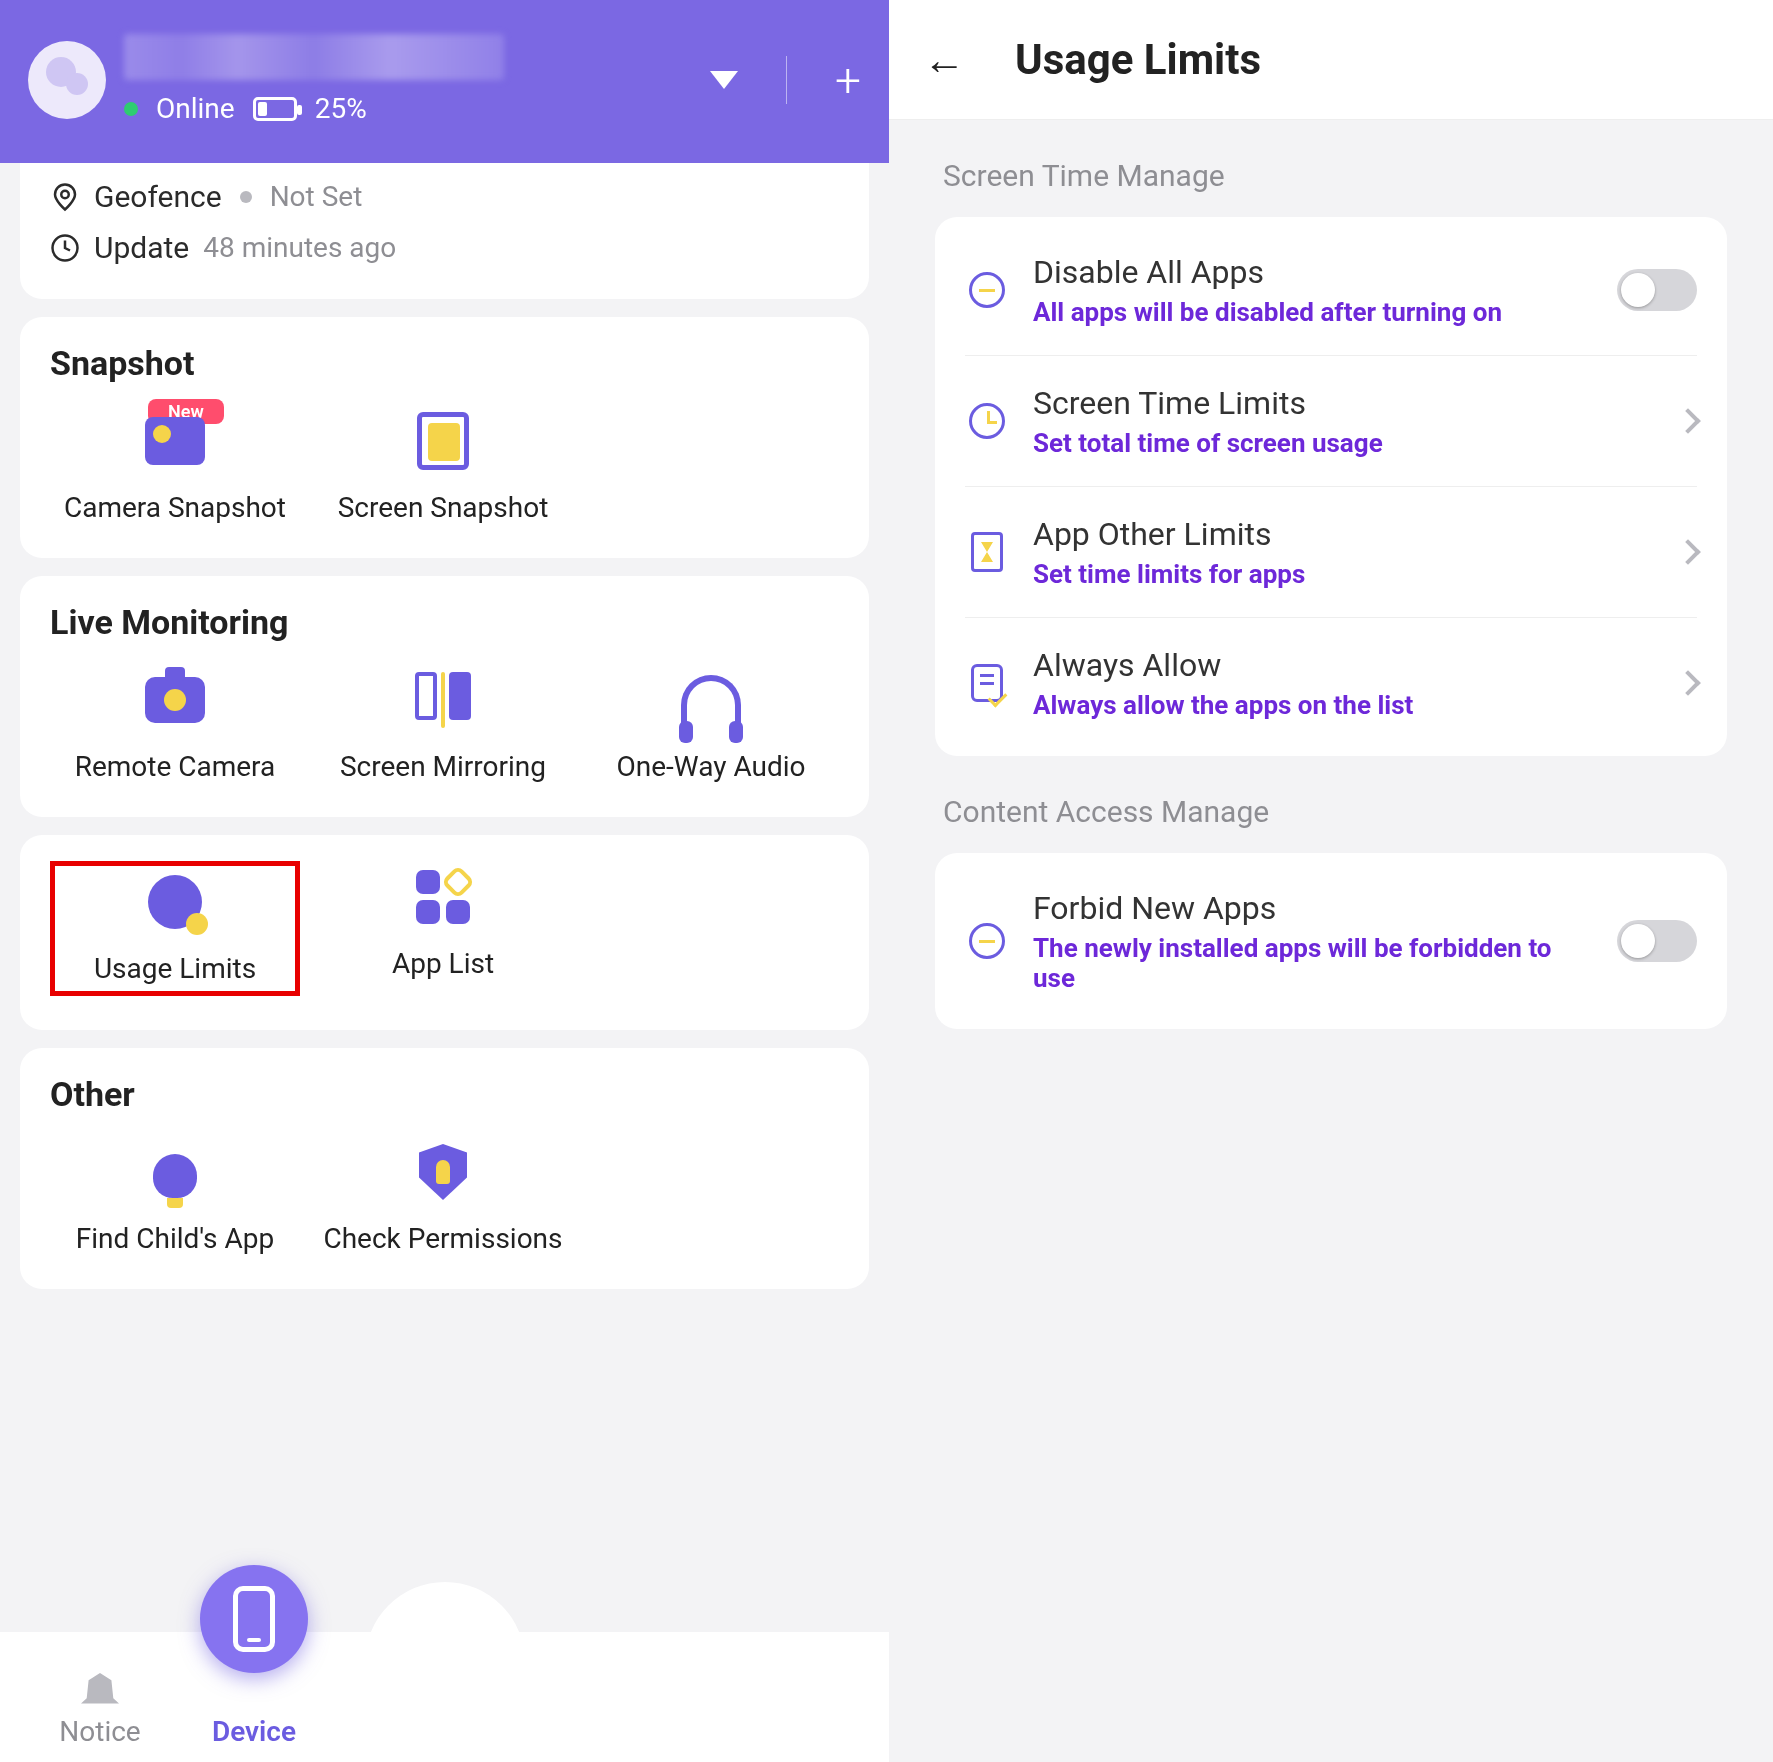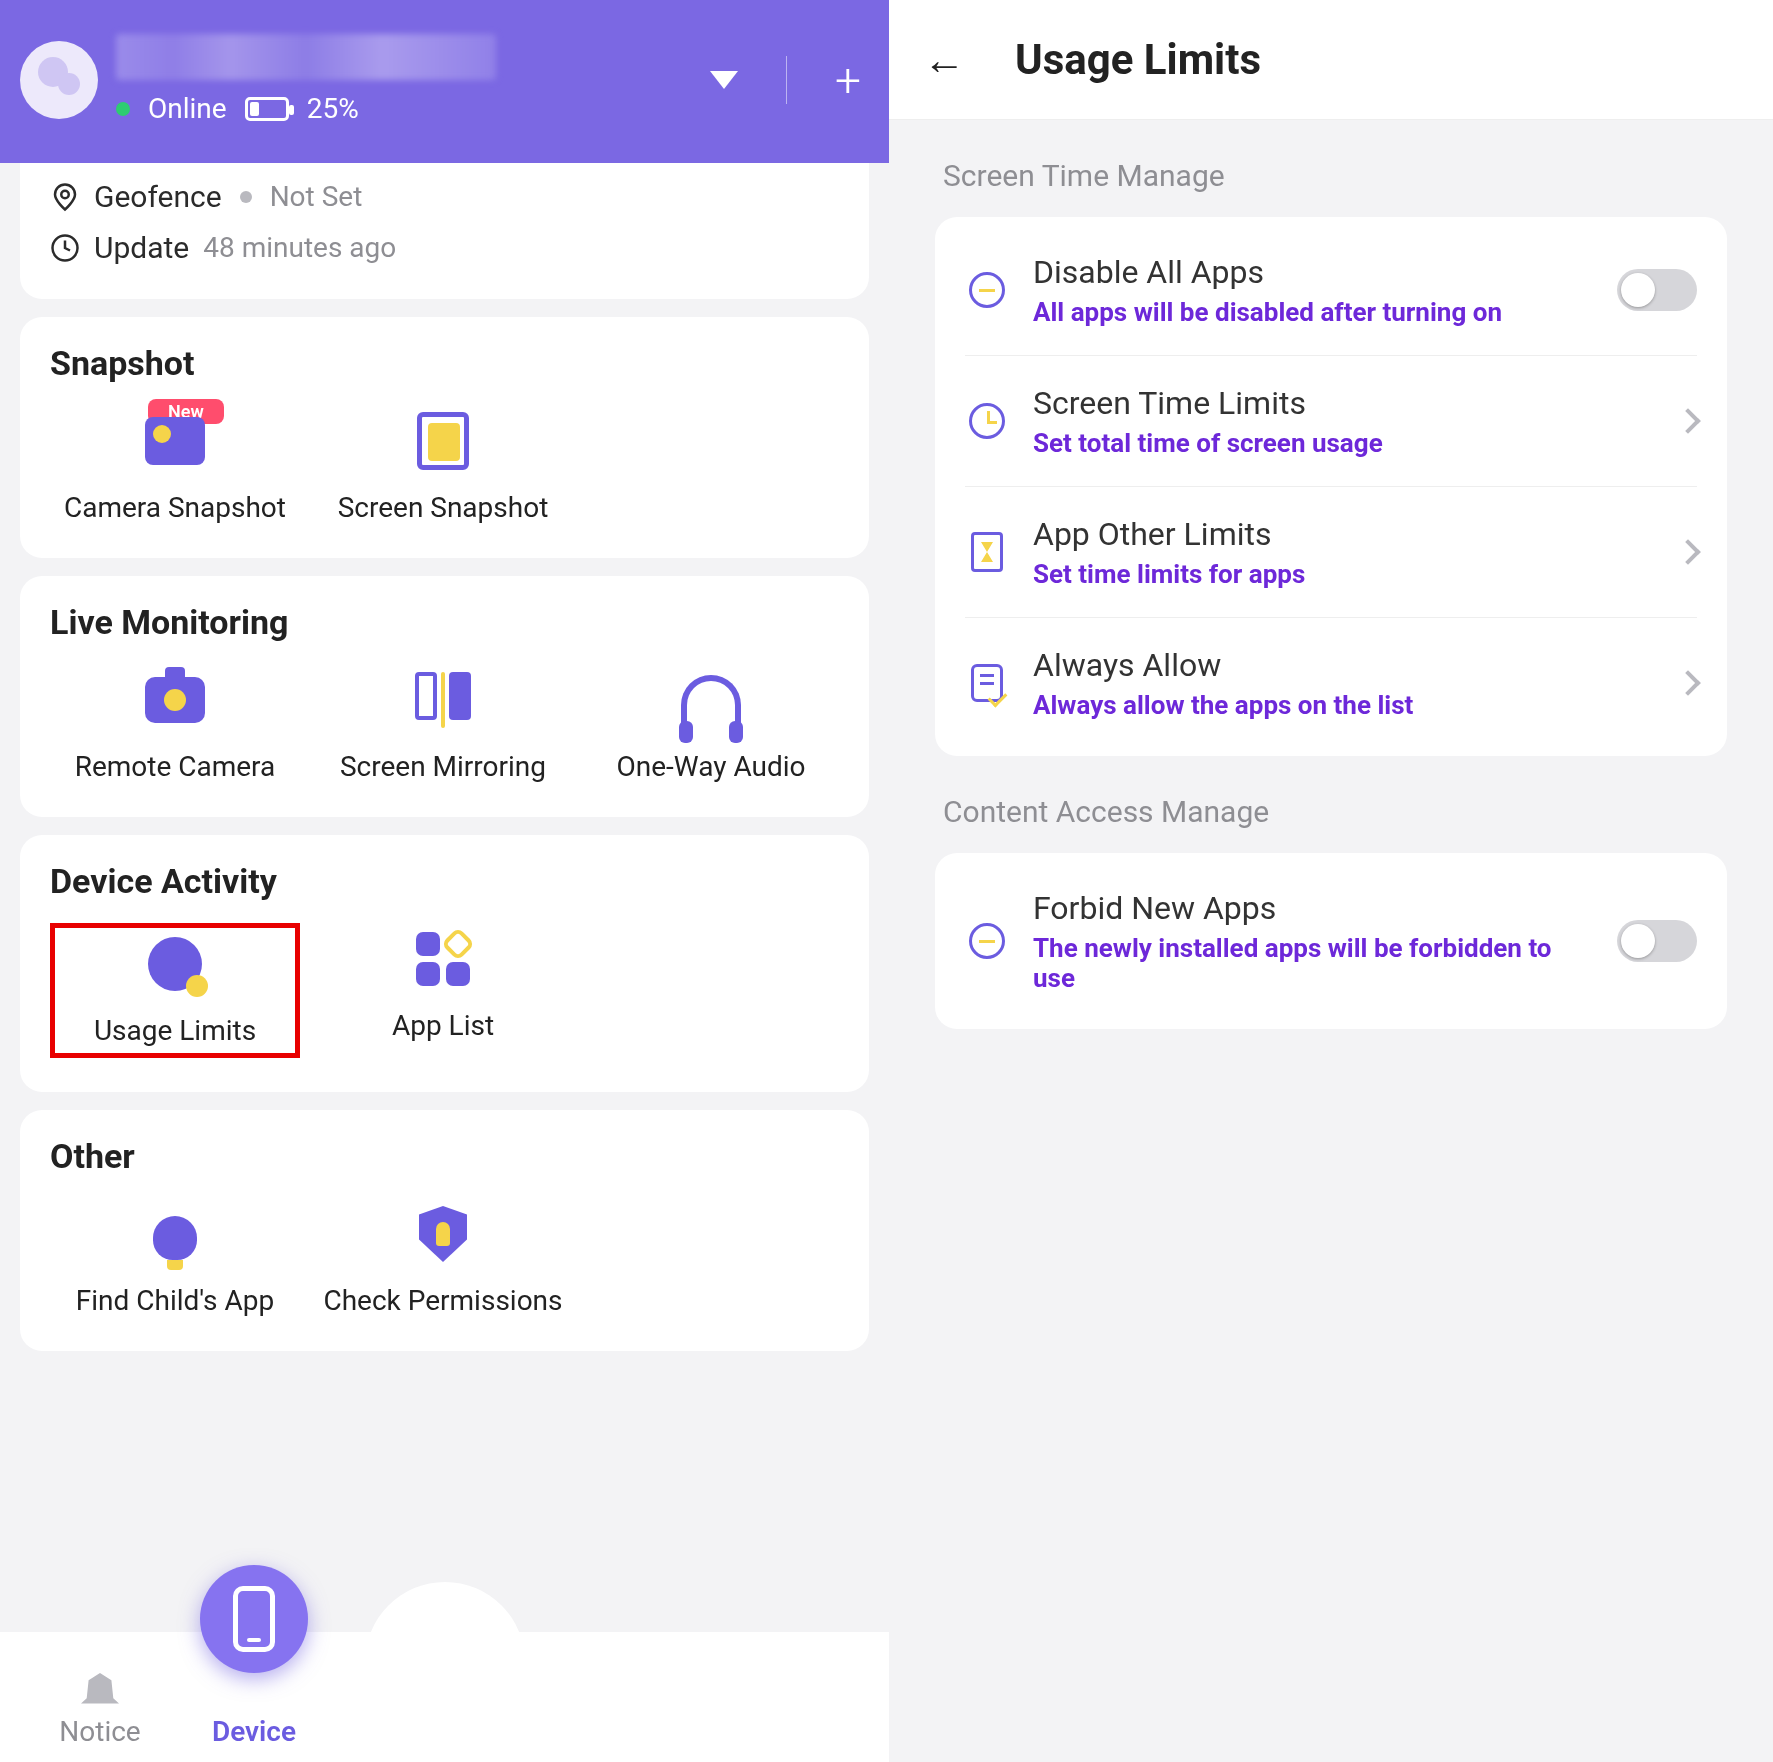--- a/index.html
+++ b/index.html
@@ -1,21 +1,21 @@
 <!DOCTYPE html>
 <html><head>
 <meta charset="utf-8">
 <style>
   * { box-sizing: border-box; margin: 0; padding: 0; font-family: -apple-system, BlinkMacSystemFont, "Segoe UI", Roboto, Helvetica, Arial, sans-serif; }
   body { display: flex; width: 1773px; height: 1762px; background: #fff; }
   .left-pane { width: 889px; height: 100%; background: #f3f3f5; display: flex; flex-direction: column; position: relative; }
   .right-pane { width: 884px; height: 100%; background: #f3f3f5; display: flex; flex-direction: column; }
 
   
-  .left-header { background: #7b68e3; padding: 34px 28px 38px 20px; display: flex; align-items: center; }
+  .left-header { background: #7b68e3; padding: 34px 28px 38px 28px; display: flex; align-items: center; }
   .avatar { width: 78px; height: 78px; border-radius: 50%; background: #ede9fb; display:flex; align-items:center; justify-content:center; margin-right: 18px; }
   .avatar-inner { width: 54px; height: 54px; border-radius:50%; position: relative; }
   .avatar-inner::before { content:""; position:absolute; width:30px;height:30px;border-radius:50%; background:#cfc6f3; top:4px; left:6px; }
   .avatar-inner::after { content:""; position:absolute; width:22px;height:22px;border-radius:50%; background:#cfc6f3; top:20px; left:26px; }
   .header-info { flex:1; }
   .name-blur { width: 380px; height: 46px; background: linear-gradient(90deg,#9a8bea 0%,#8f7ee7 15%,#a495eb 30%,#8d7de6 50%,#a99bed 70%,#9080e8 100%); filter: blur(3px); border-radius:4px; }
   .status-row { display:flex; align-items:center; gap: 18px; margin-top: 12px; font-size: 28px; color:#fff; }
   .dot-green { width:14px;height:14px;border-radius:50%; background:#2ecc71; display:inline-block; }
   .battery-icon { width:44px;height:24px;border:3px solid #fff;border-radius:5px; position:relative; display:inline-flex; align-items:center; }
   .battery-icon::after { content:""; position:absolute; right:-8px; top:5px; width:5px;height:10px;background:#fff;border-radius:2px; }
@@ -207,21 +207,20 @@
         <div class="tile">
           <div class="ico">
               <div class="ico-headp"></div>
             </div>
           <div class="tile-label">One-Way Audio</div>
         </div>
       </div>
     </div>
 
     <div class="card">
-      <div class="section-title">Device Activity</div>
       <div class="tile-row">
         <div class="tile highlight-box">
           <div class="ico">
               <div class="ico-clock"></div>
             </div>
           <div class="tile-label">Usage Limits</div>
         </div>
         <div class="tile">
           <div class="ico">
               <div class="ico-apps">

